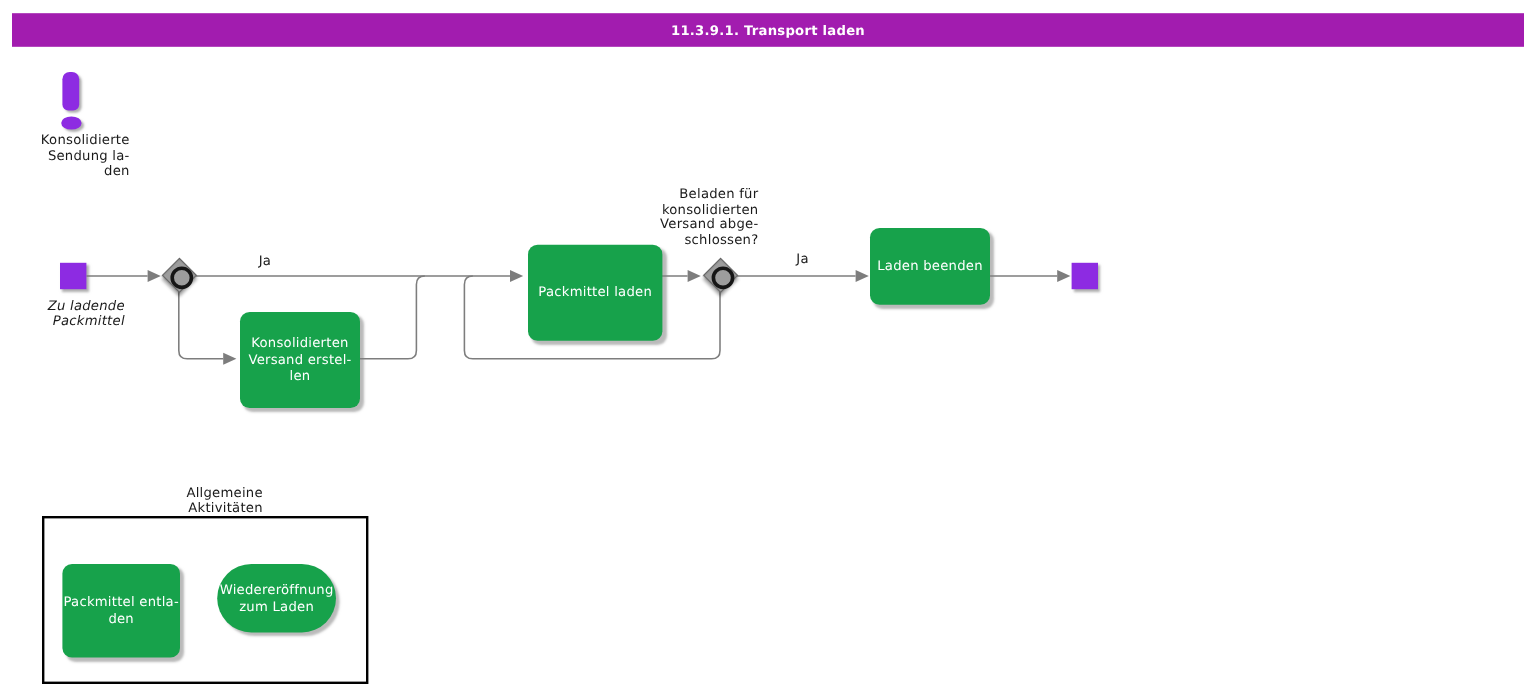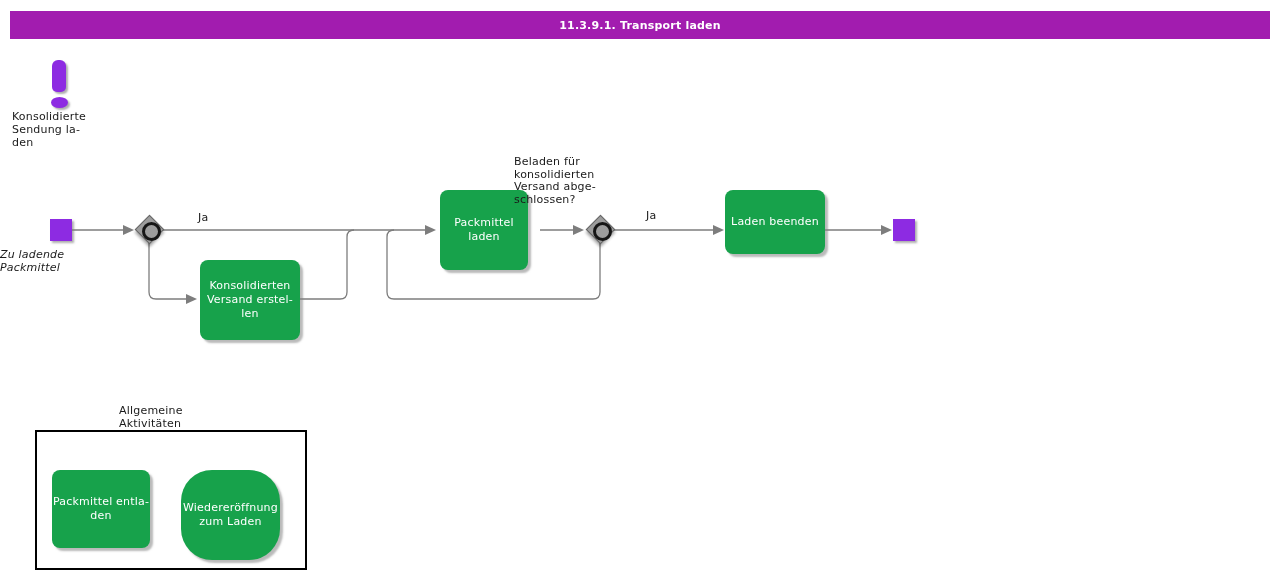--- a/index.html
+++ b/index.html
@@ -7,21 +7,21 @@
     position:relative;width:1280px;height:580px;background:#ffffff;
     font-family:"DejaVu Sans","Liberation Sans",sans-serif;
     color:#1a1a1a;overflow:hidden;
   }
   .titlebar{
     position:absolute;left:10px;top:11px;width:1260px;height:28px;
     background:#a21caf;color:#ffffff;display:flex;align-items:center;justify-content:center;
     font-size:11px;font-weight:bold;letter-spacing:.2px;
   }
   .lbl{
-    position:absolute;font-size:11px;line-height:13px;text-align:left;
+    position:absolute;font-size:11px;line-height:13px;text-align:right;
     white-space:pre-line;letter-spacing:.2px;color:#1a1a1a;
   }
   .q{line-height:12.5px;}
   .task{
     position:absolute;background:#17a24b;border-radius:8px;
     box-shadow:3px 3px 2px rgba(130,130,130,.55);
     color:#ffffff;font-size:11px;line-height:14px;letter-spacing:.2px;
     display:flex;align-items:center;justify-content:center;text-align:center;
     white-space:pre-line;cursor:pointer;
   }
@@ -96,37 +96,37 @@
   <div class="gateway" style="left:135px;top:215px;">
     <div class="shape"></div>
     <div class="ring"></div>
   </div>
   <div class="lbl" style="left:198px;top:211px;width:28px;">Ja</div>
 
   <div class="task" style="left:200px;top:260px;width:100px;height:80px;">Konsolidierten
 Versand erstel-
 len</div>
 
-  <div class="task" style="left:440px;top:190px;width:88px;height:80px;">Packmittel laden</div>
+  <div class="task" style="left:440px;top:204px;width:112px;height:80px;">Packmittel laden</div>
 
   <div class="lbl q" style="left:514px;top:156px;width:118px;">Beladen für
 konsolidierten
 Versand  abge-
 schlossen?</div>
   <div class="gateway" style="left:586px;top:215px;">
     <div class="shape"></div>
     <div class="ring"></div>
   </div>
   <div class="lbl" style="left:646px;top:209px;width:28px;">Ja</div>
 
   <div class="task" style="left:725px;top:190px;width:100px;height:64px;">Laden beenden</div>
 
   <div class="event-square" style="left:893px;top:219px;"></div>
 
   <div class="lbl" style="left:119px;top:404px;width:100px;">Allgemeine
 Aktivitäten</div>
   <div class="groupbox"></div>
   <div class="task" style="left:52px;top:470px;width:98px;height:78px;">Packmittel entla-
 den</div>
-  <div class="task" style="left:181px;top:470px;width:99px;height:90px;border-radius:31px;">Wiedereröffnung
+  <div class="task" style="left:181px;top:470px;width:99px;height:57px;border-radius:31px;">Wiedereröffnung
 zum Laden</div>
 
 </div>
 
 </body></html>

